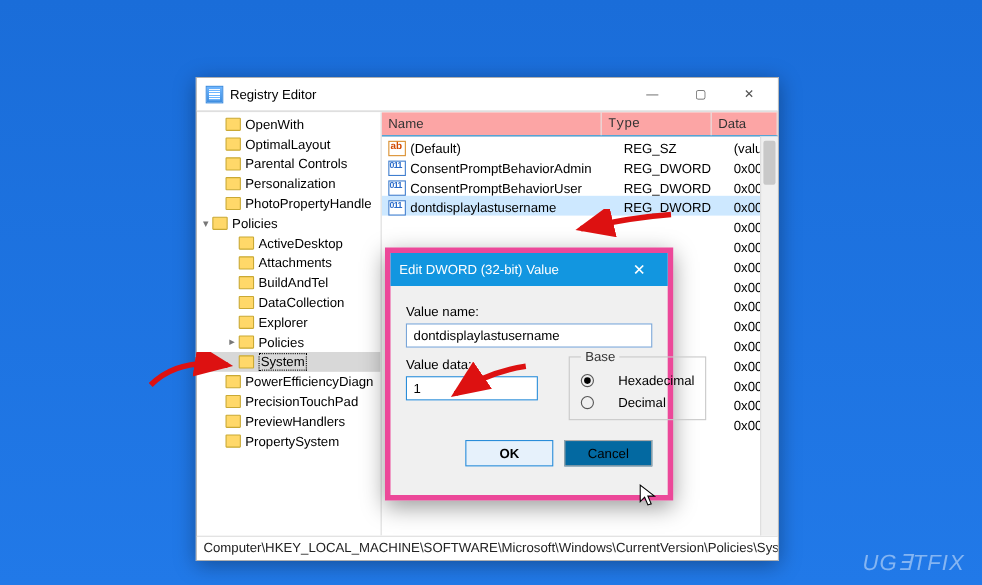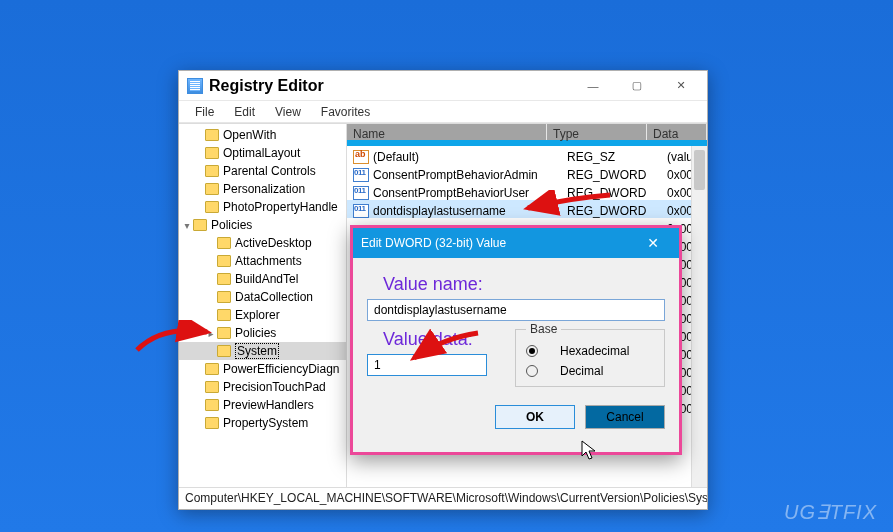--- a/index.html
+++ b/index.html
@@ -32,21 +32,21 @@
     width: 16px; height: 16px;
     background: linear-gradient(#6fb6ff,#3d8de0);
     border: 1px solid #3d8de0;
     margin-right: 6px;
     position: relative;
   }
   .app-icon::after {
     content:""; position:absolute; left:2px; top:2px; right:2px; bottom:2px;
     background: repeating-linear-gradient(#fff,#fff 1px,#6fb6ff 1px,#6fb6ff 2px);
   }
-  .title { flex: 1; font-size: 16px; color:#000;font-weight:bold; }
+  .title { flex: 1; font-size: 12px; color:#000; }
   .win-btns { display:flex; gap:0; }
   .win-btn {
     width: 44px; height: 28px;
     display:flex; align-items:center; justify-content:center;
     font-family: "Segoe UI Symbol", sans-serif;
     font-size: 11px; color:#555;
   }
   .menubar {
     height: 22px;
     display:flex; align-items:center;
@@ -89,29 +89,29 @@
   .indent2 { padding-left: 26px; }
   .tree-row.selected { background:#d8d8d8; }
   .tree-row.selected .label { border:1px dotted #000; padding:0 1px; }
 
   .listview {
     flex:1; display:flex; flex-direction:column;
     overflow:hidden; position:relative;
   }
   .columns {
     display:flex; height:22px;
-    border-bottom:6px solid #0ea5e9;
-    background:#a3a3a3;
+    border-bottom:1px solid #0ea5e9;
+    background:#fca5a5;
   }
   .col {
     border-right:1px solid #e6e6e6;
     padding:3px 6px; font-size:12px; color:#333;
   }
   .c-name { width: 200px; }
-  .c-type { width: 100px; }
+  .c-type { width: 100px; font-family: Liberation Mono, monospace; }
   .c-data { flex:1; }
   .rows { flex:1; overflow:hidden; }
   .row {
     display:flex; height:18px; align-items:flex-end;
     font-size:12px;
   }
   .row.selected { background:#cde8ff; }
   .val-icon {
     width:16px; height:14px; margin:0 4px 0 6px;
     display:inline-block;
@@ -146,38 +146,38 @@
   .statusbar {
     height:22px; border-top:1px solid #dcdcdc;
     padding:3px 6px; font-size:12px; color:#222;
     white-space:nowrap; overflow:hidden;
     background:#fff;
   }
 
   .dialog {
     position:absolute;
     left:350px; top:225px;
-    width:332px; height:230px;
+    width:262px; height:230px;
     background:#f0f0f0;
-    border:3px solid #ec4899;
+    border:5px solid #ec4899;
     box-shadow:0 6px 20px rgba(0,0,0,.4);
     z-index:10;
   }
   .dlg-title {
     height:30px; background:#1296e0;
     color:#fff; display:flex; align-items:center;
     padding:0 8px; font-size:12px;
   }
   .dlg-close {
     margin-left:auto; width:36px; height:24px;
     display:flex; align-items:center; justify-content:center;
     color:#fff; font-size:14px;
   }
   .dlg-body { padding:10px 14px; }
-  .field-label { font-size:18px; color:#6d28d9; margin:6px 16px 4px; }
+  .field-label { font-size:12px; color:#000000; margin:6px 0 4px; }
   .text-input {
     width:100%; padding:3px 6px;
     border:1px solid #7aa6d8;
     font-size:12px; background:#fff;
   }
   .vd-row { display:flex; gap:18px; margin-top:2px; }
   .vd-input { width:120px; }
   .fieldset {
     border:1px solid #c9c9c9;
     padding:4px 10px 8px;
@@ -224,26 +224,20 @@
 
 <div class="window">
   <div class="titlebar">
     <span class="app-icon"></span>
     <span class="title">Registry Editor</span>
     <div class="win-btns">
       <div class="win-btn">—</div>
       <div class="win-btn">▢</div>
       <div class="win-btn">✕</div>
     </div>
-  </div>
-  <div class="menubar">
-    <span class="menu-item">File</span>
-    <span class="menu-item">Edit</span>
-    <span class="menu-item">View</span>
-    <span class="menu-item">Favorites</span>
   </div>
   <div class="content">
     <div class="tree" id="tree">
         <div class="tree-row indent1">
           <span class="exp"></span>
           <span class="folder"></span>
           <span class="label">OpenWith</span>
         </div>
         <div class="tree-row indent1">
           <span class="exp"></span>

